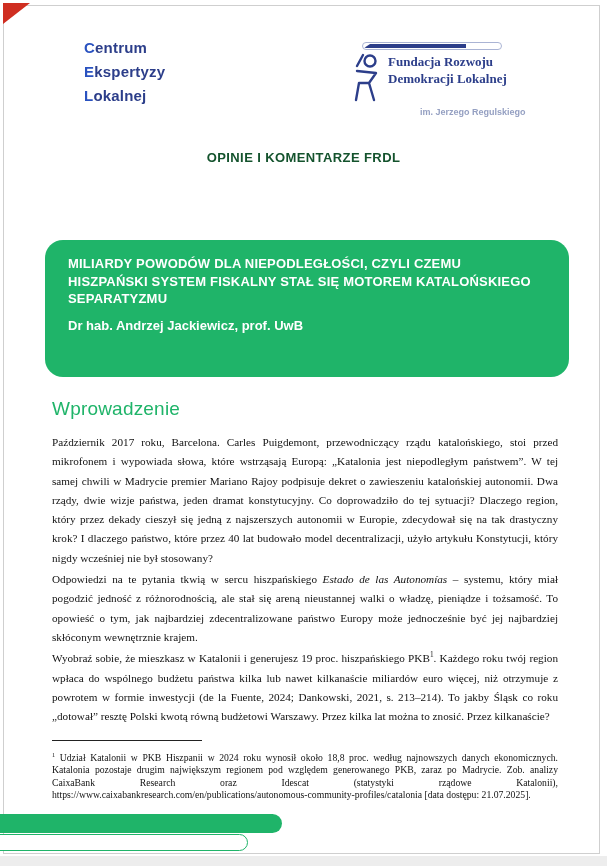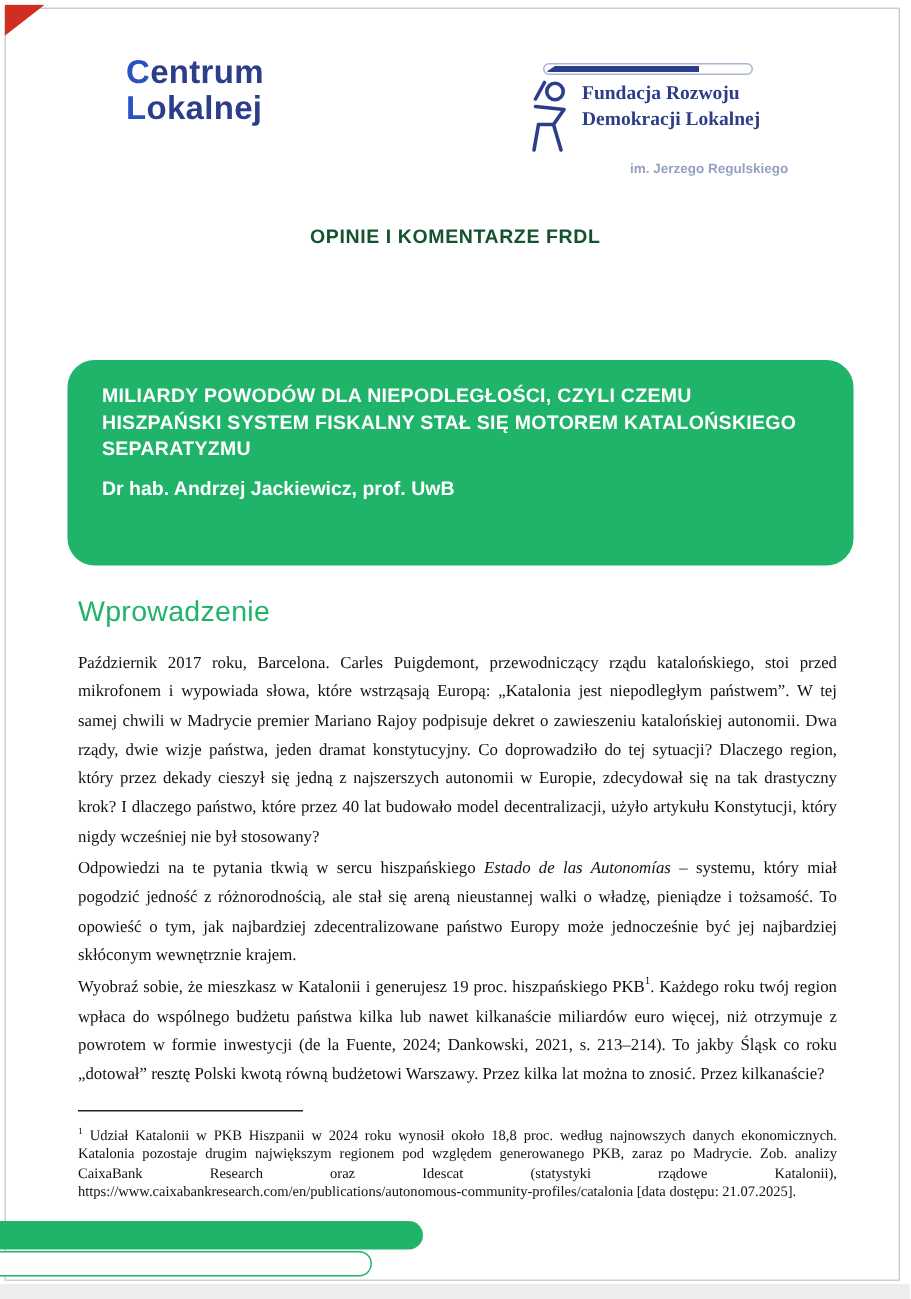--- a/index.html
+++ b/index.html
@@ -9,21 +9,21 @@
   }
   .page{
     position:absolute;left:3px;top:5px;width:597px;height:849px;
     background:#ffffff;border:1px solid #cfcfcf;box-sizing:border-box;
   }
   .corner-triangle{
     position:absolute;left:3px;top:3px;width:27px;height:21px;
     background:var(--red);clip-path:polygon(0 0,100% 0,0 100%);z-index:5;
   }
   
-  .cel-logo{position:absolute;left:84px;top:36px;font-weight:700;font-size:22px;line-height:24px;color:var(--navy);letter-spacing:.2px;}
+  .cel-logo{position:absolute;left:84px;top:36px;font-weight:700;font-size:15px;line-height:24px;color:var(--navy);letter-spacing:.2px;}
   .cel-initial{color:var(--blue);}
   
   .frdl{position:absolute;left:348px;top:38px;width:180px;}
   .frdl-bar{position:absolute;left:14px;top:4px;width:140px;height:8px;border:1px solid #aab4d4;border-radius:5px;box-sizing:border-box;}
   .frdl-bar-fill{position:absolute;left:1px;top:1px;bottom:1px;width:74%;background:var(--navy);clip-path:polygon(6px 0,100% 0,100% 100%,0 100%);border-radius:3px 0 0 3px;}
   .frdl-figure{position:absolute;left:2px;top:14px;}
   .frdl-text{position:absolute;left:40px;top:16px;}
   .frdl-name{font-size:13px;line-height:16.5px;font-weight:700;color:var(--navy);font-family:Liberation Serif, serif;}
   .frdl-sub{margin-top:20px;font-size:9px;color:#95A0c2;font-weight:700;padding-left:32px;}
   
@@ -75,20 +75,21 @@
 </head>
 <body>
 
 <div id="screen">
 
   <div class="page"></div>
   <div class="corner-triangle"></div>
 
   <div class="cel-logo">
     <div><span class="cel-initial">C</span><span>entrum</span></div>
+    <div><span class="cel-initial">E</span><span>kspertyzy</span></div>
     <div><span class="cel-initial">L</span><span>okalnej</span></div>
   </div>
 
   <div class="frdl">
     <div class="frdl-bar">
       <div class="frdl-bar-fill"></div>
     </div>
     <svg class="frdl-figure" width="36" height="56" viewBox="0 0 36 56">
       <g fill="none" stroke="#2c3e8a" stroke-width="2.4" stroke-linecap="round" stroke-linejoin="round">
         <line x1="7" y1="14" x2="13" y2="3"></line>

